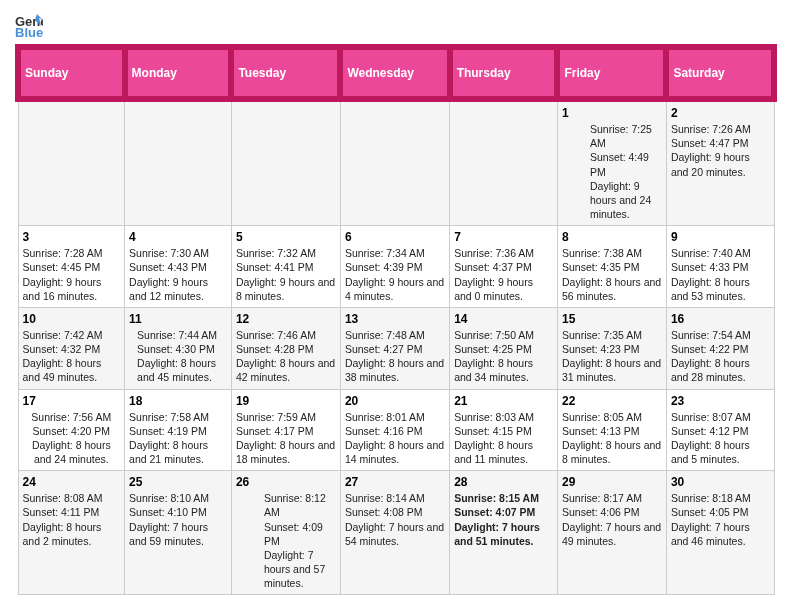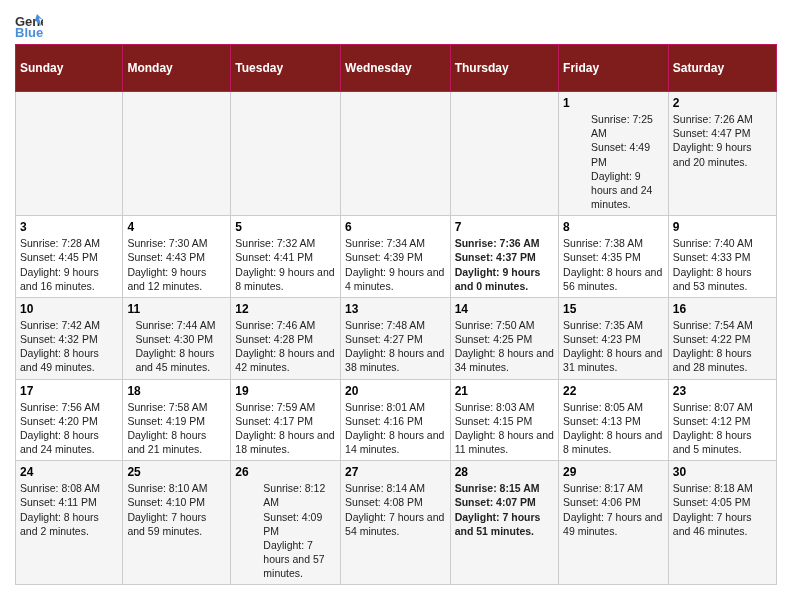--- a/index.html
+++ b/index.html
@@ -37,27 +37,27 @@
     .subtitle {
       font-size: 16px;
       color: #555;
     }
     .calendar {
       width: 100%;
       border-collapse: collapse;
       font-size: 11px;
     }
     .calendar thead th {
-      background: #7f1d1d;
+      background: #ec4899;
       color: #fff;
       padding: 16px 4px;
       text-align: left;
       font-size: 12px;
       font-weight: bold;
-      border: 1px solid #be185d;
+      border: 6px solid #be185d;
     }
     .calendar tbody td {
       border: 1px solid #ccc;
       vertical-align: top;
       padding: 4px 4px;
       width: 113px;
       min-height: 80px;
       background: #fff;
     }
     .calendar tbody tr:nth-child(odd) td {
@@ -154,21 +154,21 @@
 Daylight: 9 hours and 8 minutes.</div>
         </td>
         <td>
           <span class="day-number">6</span>
           <div class="day-info" style="white-space: pre-line;">Sunrise: 7:34 AM
 Sunset: 4:39 PM
 Daylight: 9 hours and 4 minutes.</div>
         </td>
         <td>
           <span class="day-number">7</span>
-          <div class="day-info" style="white-space: pre-line; font-weight: bold;">Sunrise: 7:36 AM
+          <div class="day-info" style="white-space: pre-line;">Sunrise: 7:36 AM
 Sunset: 4:37 PM
 Daylight: 9 hours and 0 minutes.</div>
         </td>
         <td>
           <span class="day-number">8</span>
           <div class="day-info" style="white-space: pre-line;">Sunrise: 7:38 AM
 Sunset: 4:35 PM
 Daylight: 8 hours and 56 minutes.</div>
         </td>
         <td>
@@ -218,21 +218,21 @@
         <td>
           <span class="day-number">16</span>
           <div class="day-info" style="white-space: pre-line;">Sunrise: 7:54 AM
 Sunset: 4:22 PM
 Daylight: 8 hours and 28 minutes.</div>
         </td>
       </tr>
       <tr>
         <td>
           <span class="day-number">17</span>
-          <div class="day-info" style="white-space: pre-line;">Sunrise: 7:56 AM
+          <div class="day-info" style="white-space: pre-line; text-align: center;">Sunrise: 7:56 AM
 Sunset: 4:20 PM
 Daylight: 8 hours and 24 minutes.</div>
         </td>
         <td>
           <span class="day-number">18</span>
           <div class="day-info" style="white-space: pre-line;">Sunrise: 7:58 AM
 Sunset: 4:19 PM
 Daylight: 8 hours and 21 minutes.</div>
         </td>
         <td>

